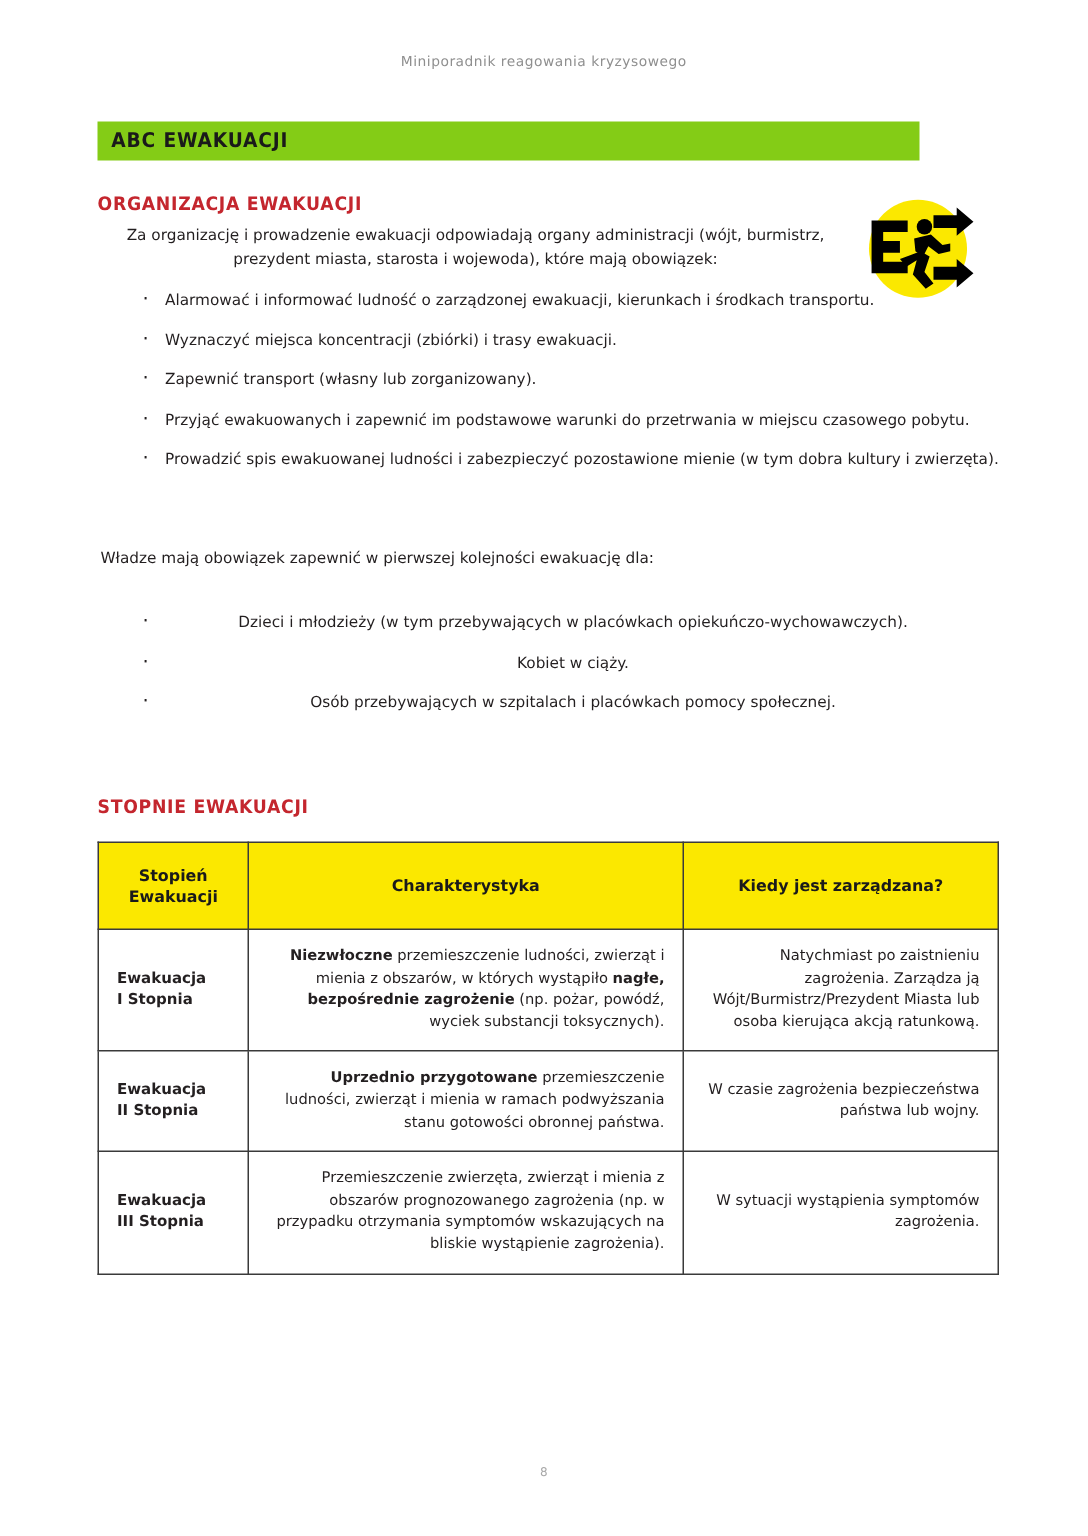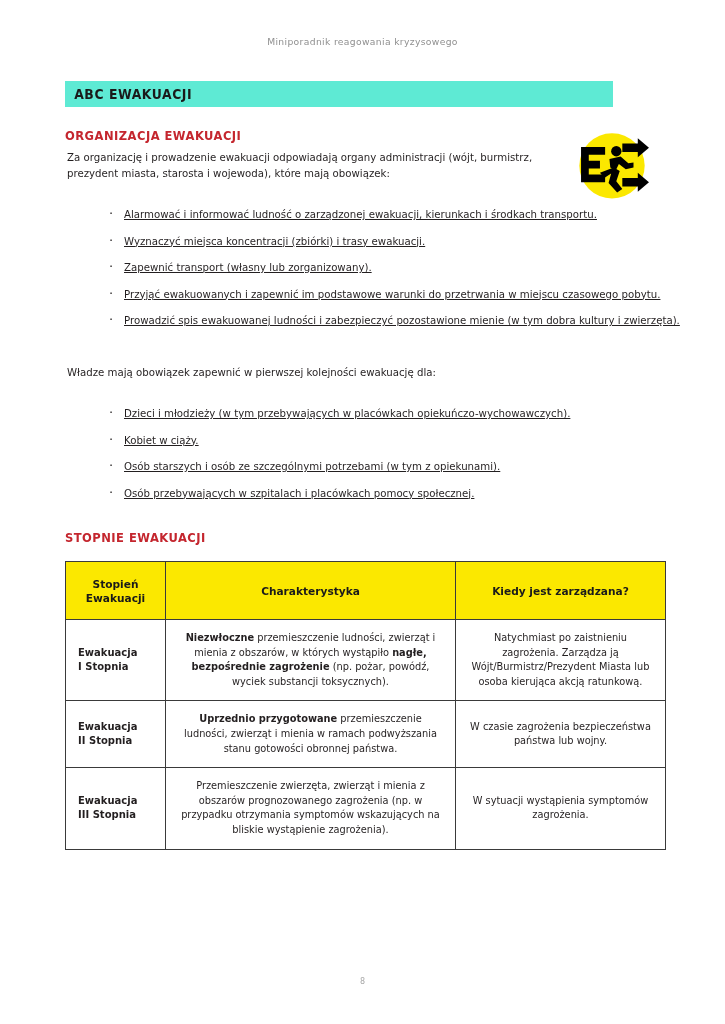--- a/index.html
+++ b/index.html
@@ -31,21 +31,21 @@
     font-family: "DejaVu Sans", sans-serif;
   }
 
   
   .banner {
     position: absolute;
     top: 81px;
     left: 65px;
     width: 548px;
     height: 26px;
-    background: #5eead4;
+    background: #84cc16;
     display: flex;
     align-items: center;
   }
   .banner-title {
     font-family: "DejaVu Sans", sans-serif;
     font-weight: bold;
     font-size: 13.5px;
     letter-spacing: 0.6px;
     color: #1a1a1a;
     padding-left: 10px;
@@ -79,34 +79,33 @@
 
   
   .para {
     position: absolute;
     left: 67px;
     font-size: 10.2px;
     line-height: 16.3px;
     color: #231f20;
     font-family: "DejaVu Sans", sans-serif;
   }
-  #intro-para    { top: 150px; width: 500px; }
+  #intro-para    { top: 150px; width: 500px; text-align: center; }
   #second-para   { top: 365px; width: 560px; }
 
   .bullet-list {
     position: absolute;
     left: 92px;
-    margin: 16px;
+    margin: 2px;
     padding: 0;
     list-style: none;
     font-family: "DejaVu Sans", sans-serif;
-    text-decoration: underline;
   }
   #list-obowiazki { top: 191px; width: 575px; }
-  #list-priorytet { top: 390px; width: 560px; }
+  #list-priorytet { top: 406px; width: 560px; text-align: center; }
 
   .bullet-list li {
     position: relative;
     padding-left: 16px;
     font-size: 10.2px;
     line-height: 15.5px;
     color: #231f20;
     margin-bottom: 11px;
   }
   .bullet-list li::before {
@@ -154,21 +153,21 @@
     line-height: 14.6px;
     color: #231f20;
   }
   .grades-table td.grade-cell {
     font-weight: bold;
     font-size: 10px;
     line-height: 14px;
   }
   .grades-table td.char-cell,
   .grades-table td.when-cell {
-    text-align: center;
+    text-align: right;
   }
   .grades-table td b { font-weight: bold; }
 
   
   .page-number {
     position: absolute;
     top: 977px;
     left: 0;
     width: 725px;
     text-align: center;
@@ -214,21 +213,20 @@
   <li>Zapewnić transport (własny lub zorganizowany).</li>
   <li>Przyjąć ewakuowanych i zapewnić im podstawowe warunki do przetrwania w miejscu czasowego pobytu.</li>
   <li>Prowadzić spis ewakuowanej ludności i zabezpieczyć pozostawione mienie (w tym dobra kultury i zwierzęta).</li>
 </ul>
 
 <div class="para" id="second-para">Władze mają obowiązek zapewnić w pierwszej kolejności ewakuację dla:</div>
 
 <ul class="bullet-list" id="list-priorytet">
   <li>Dzieci i młodzieży (w tym przebywających w placówkach opiekuńczo-wychowawczych).</li>
   <li>Kobiet w ciąży.</li>
-  <li>Osób starszych i osób ze szczególnymi potrzebami (w tym z opiekunami).</li>
   <li>Osób przebywających w szpitalach i placówkach pomocy społecznej.</li>
 </ul>
 
 <div class="red-heading" id="heading-stopnie">STOPNIE EWAKUACJI</div>
 
 <table class="grades-table">
   <colgroup>
     <col class="c-grade">
       <col class="c-char">
       <col class="c-when">

